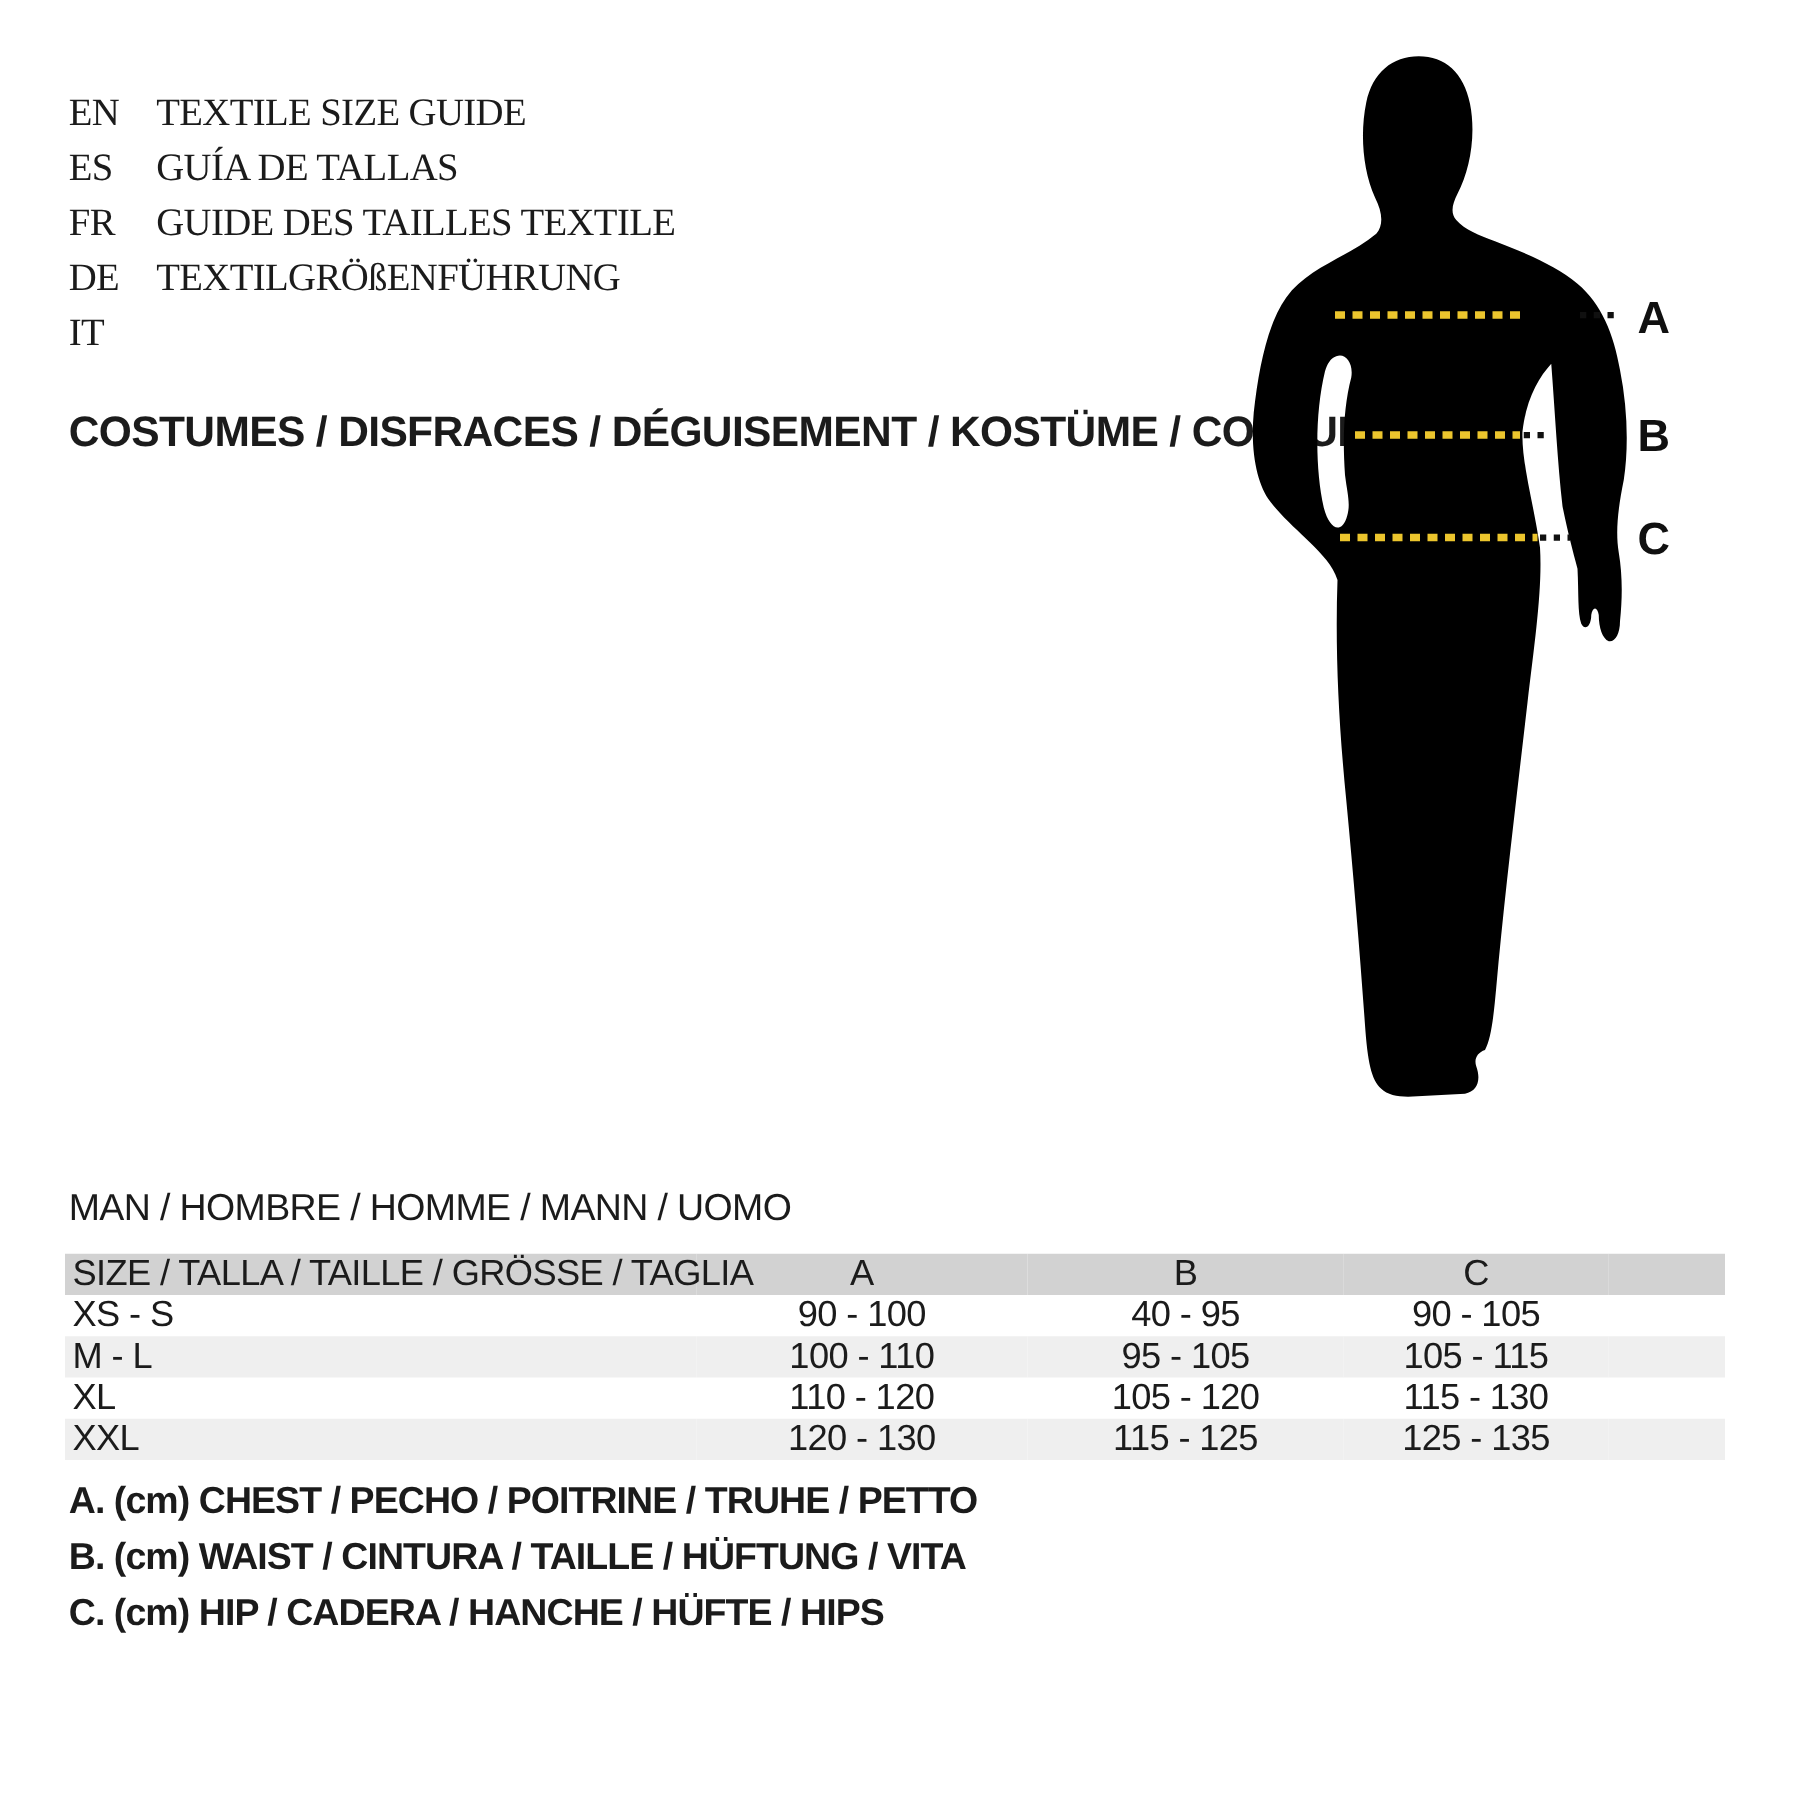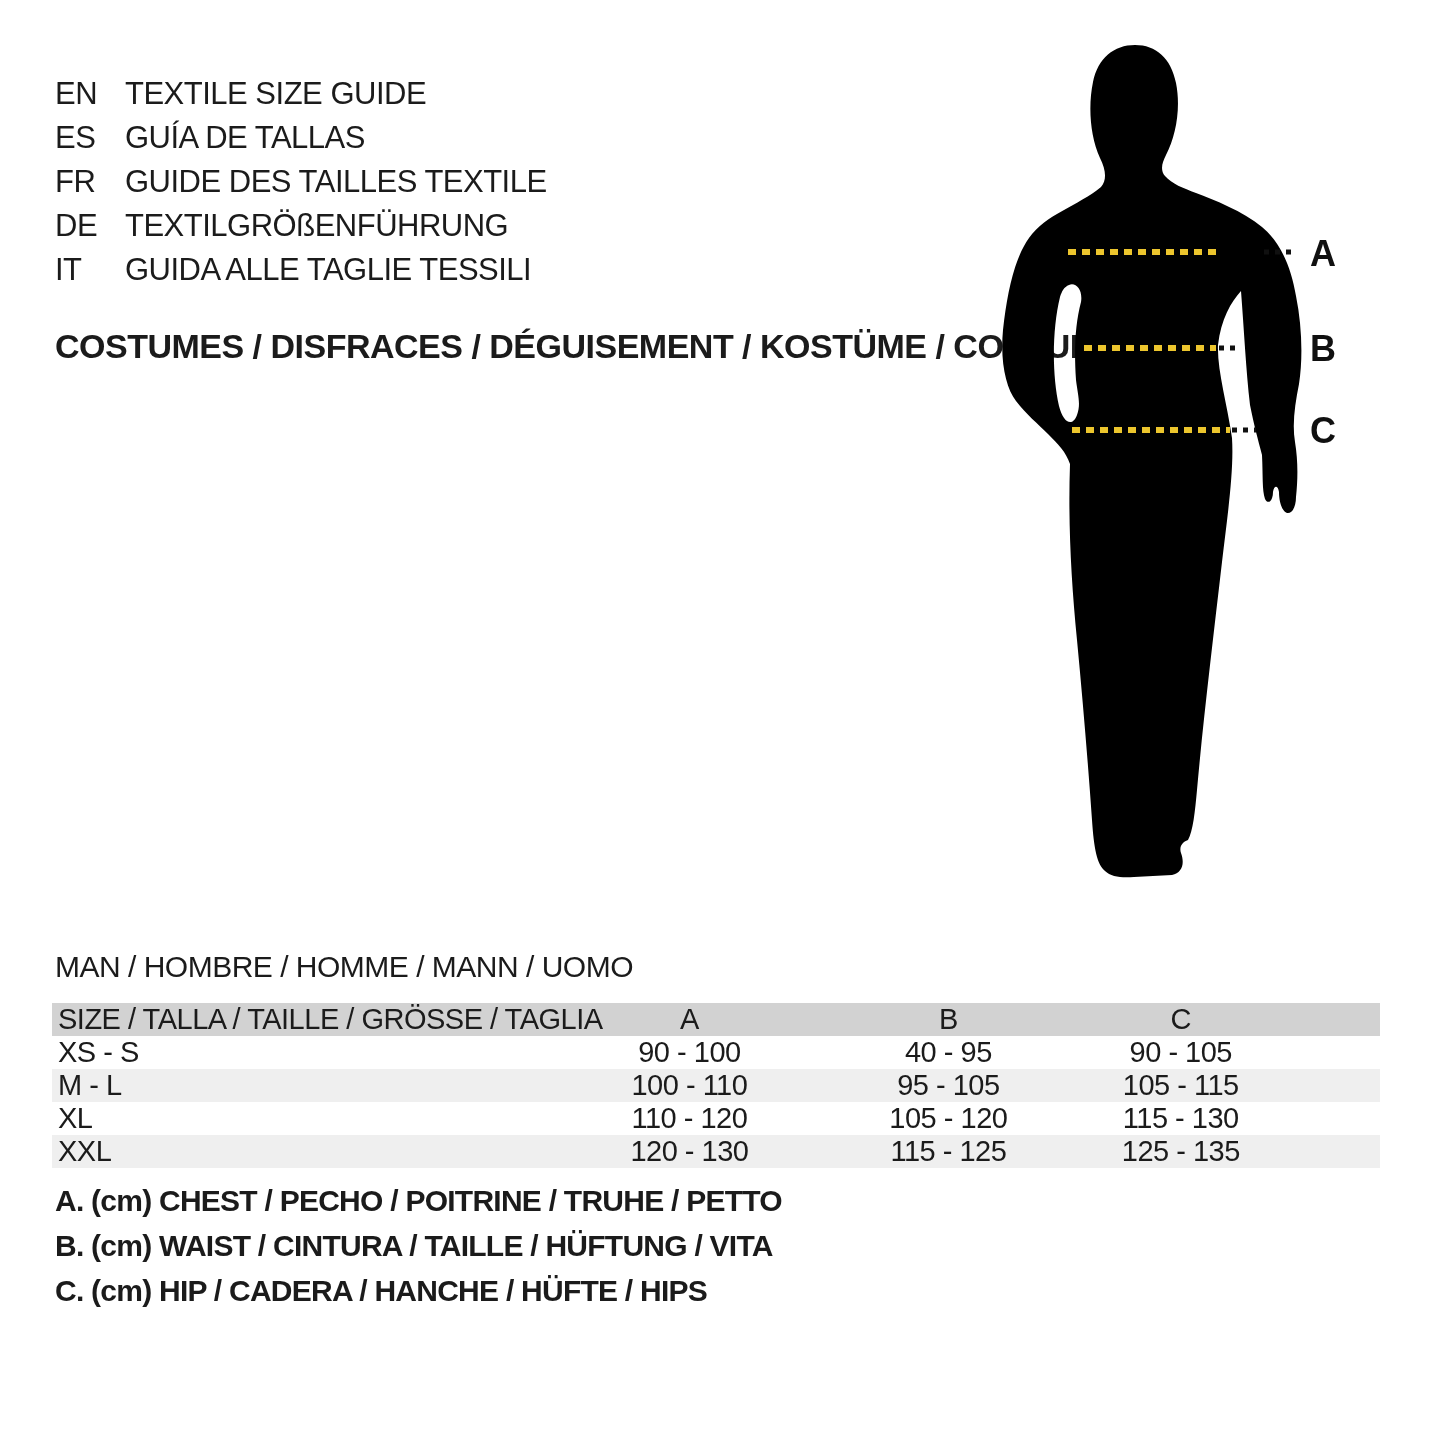--- a/index.html
+++ b/index.html
@@ -2,21 +2,21 @@
 <html style="--accent-yellow: #ecc52d; --table-header-bg: #d2d2d2; --table-row-alt-bg: #efefef; --silhouette: #000000;"><head>
 <meta charset="utf-8">
 <style>
   html,body{margin:0;padding:0;background:#fff;}
   .page{
     position:relative;width:1445px;height:1445px;background:#fff;
     font-family:"Liberation Sans",sans-serif;color:#1b1b1b;overflow:hidden;
   }
   
   .lang-block{position:absolute;left:55px;top:72px;}
-  .lang-row{display:flex;align-items:center;height:44px;font-size:31px;letter-spacing:-0.5px;}
+  .lang-row{display:flex;align-items:flex-start;height:44px;font-size:31px;letter-spacing:-0.5px;font-family:Liberation Serif, serif;}
   .lang-code{width:70px;flex:0 0 70px;}
   
   .costumes{position:absolute;left:55px;top:327px;margin:0;font-size:34px;font-weight:700;letter-spacing:-0.5px;white-space:nowrap;}
   
   .figure{position:absolute;left:975px;top:20px;width:465px;height:900px;}
   .silhouette{fill:var(--silhouette,#000000);}
   .dash-yellow{stroke:var(--accent-yellow,#ecc52d);stroke-width:6;stroke-dasharray:8 6;fill:none;}
   .dash-black{stroke:#101010;stroke-width:5;stroke-dasharray:5 6;fill:none;}
   .marker{font-family:"Liberation Sans",sans-serif;font-size:36px;font-weight:700;fill:#101010;}
   
@@ -52,21 +52,20 @@
     <div class="lang-row">
       <span class="lang-code">FR</span>
       <span class="lang-label">GUIDE DES TAILLES TEXTILE</span>
     </div>
     <div class="lang-row">
       <span class="lang-code">DE</span>
       <span class="lang-label">TEXTILGRÖßENFÜHRUNG</span>
     </div>
     <div class="lang-row">
       <span class="lang-code">IT</span>
-      <span class="lang-label">GUIDA ALLE TAGLIE TESSILI</span>
     </div>
   </section>
 
   <h1 class="costumes">COSTUMES / DISFRACES / DÉGUISEMENT / KOSTÜME / COSTUMI</h1>
 
   <svg class="figure" viewBox="975 20 465 900" xmlns="http://www.w3.org/2000/svg" aria-hidden="true">
     <path class="silhouette" fill-rule="evenodd" d="
       M 1135 45
       C 1114 45 1098 58 1093 82
       C 1088 106 1090 136 1100 158

